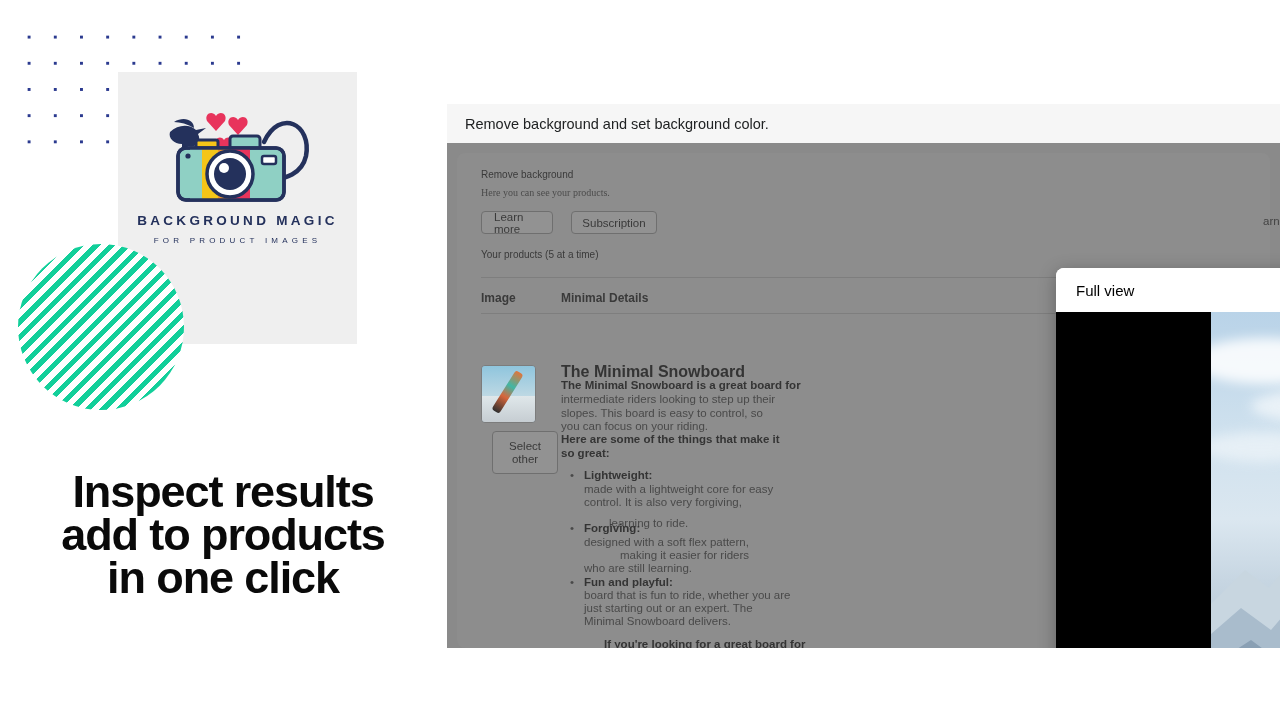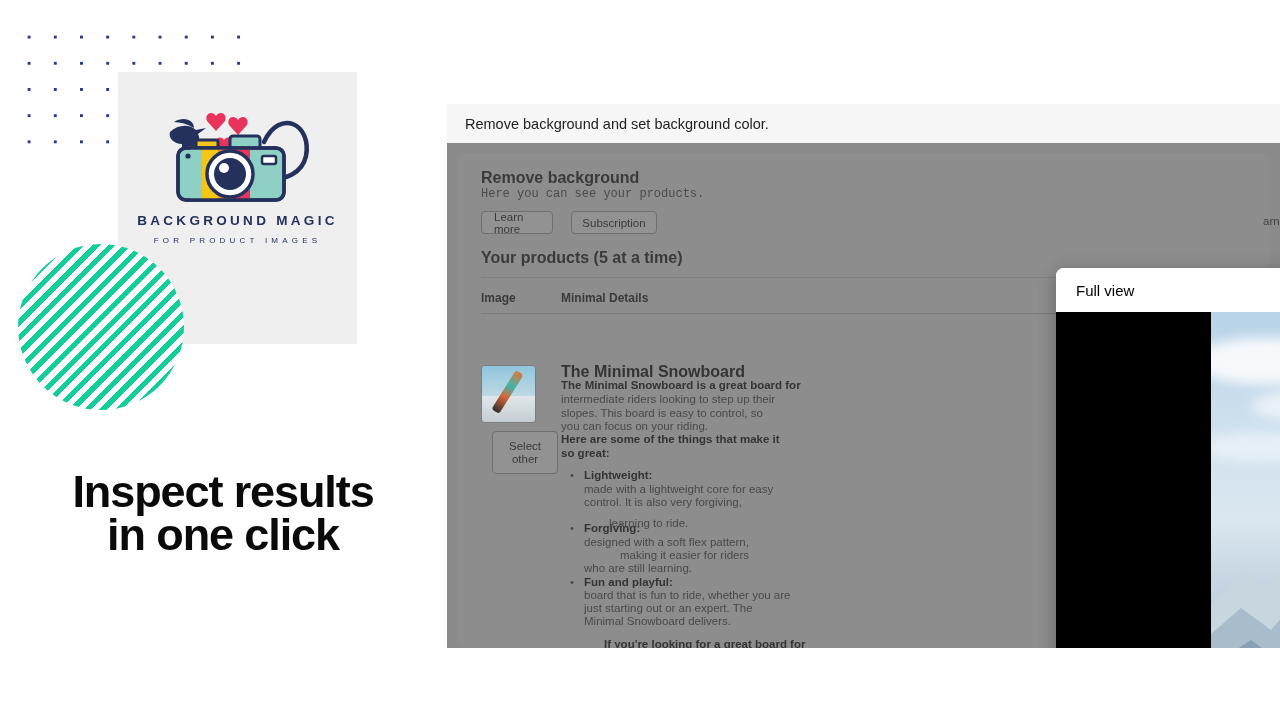--- a/index.html
+++ b/index.html
@@ -133,30 +133,30 @@
   #app-card {
     position: absolute;
     left: 10px; top: 10px;
     right: 10px; bottom: 0;
     background: #8d8d8d;
     border-radius: 8px;
   }
 
   .sec-title {
     position: absolute;
-    font-size: 16px;
-    font-weight: 700;
+    font-size: 10px;
+    font-weight: 400;
     color: #3a3a3a;
     font-family: "Liberation Sans", sans-serif;
   }
   .sec-sub {
     position: absolute;
-    font-size: 12px;
+    font-size: 10px;
     color: #4b4b4b;
-    font-family: Liberation Mono, monospace;
+    font-family: Liberation Serif, serif;
   }
 
   .gbtn {
     position: absolute;
     height: 23px;
     border: 1px solid #6f6f6f;
     border-radius: 4px;
     background: #929292;
     display: flex;
     align-items: center;
@@ -329,20 +329,21 @@
       <circle cx="44" cy="58" r="2.6" fill="#24315c"></circle>
     </svg>
     <div id="logo-wordmark">BACKGROUND MAGIC</div>
     <div id="logo-subtitle">FOR PRODUCT IMAGES</div>
   </div>
 
   <div id="striped-circle"></div>
 
   <div id="headline">
     <span class="ln">Inspect results</span>
+    <span class="ln">add to products</span>
     <span class="ln">in one click</span>
   </div>
 </div>
 
 <div id="app-shot">
 
   <div id="app-topbar">
     <div id="app-topbar-title">Remove background and set background color.</div>
   </div>
 

